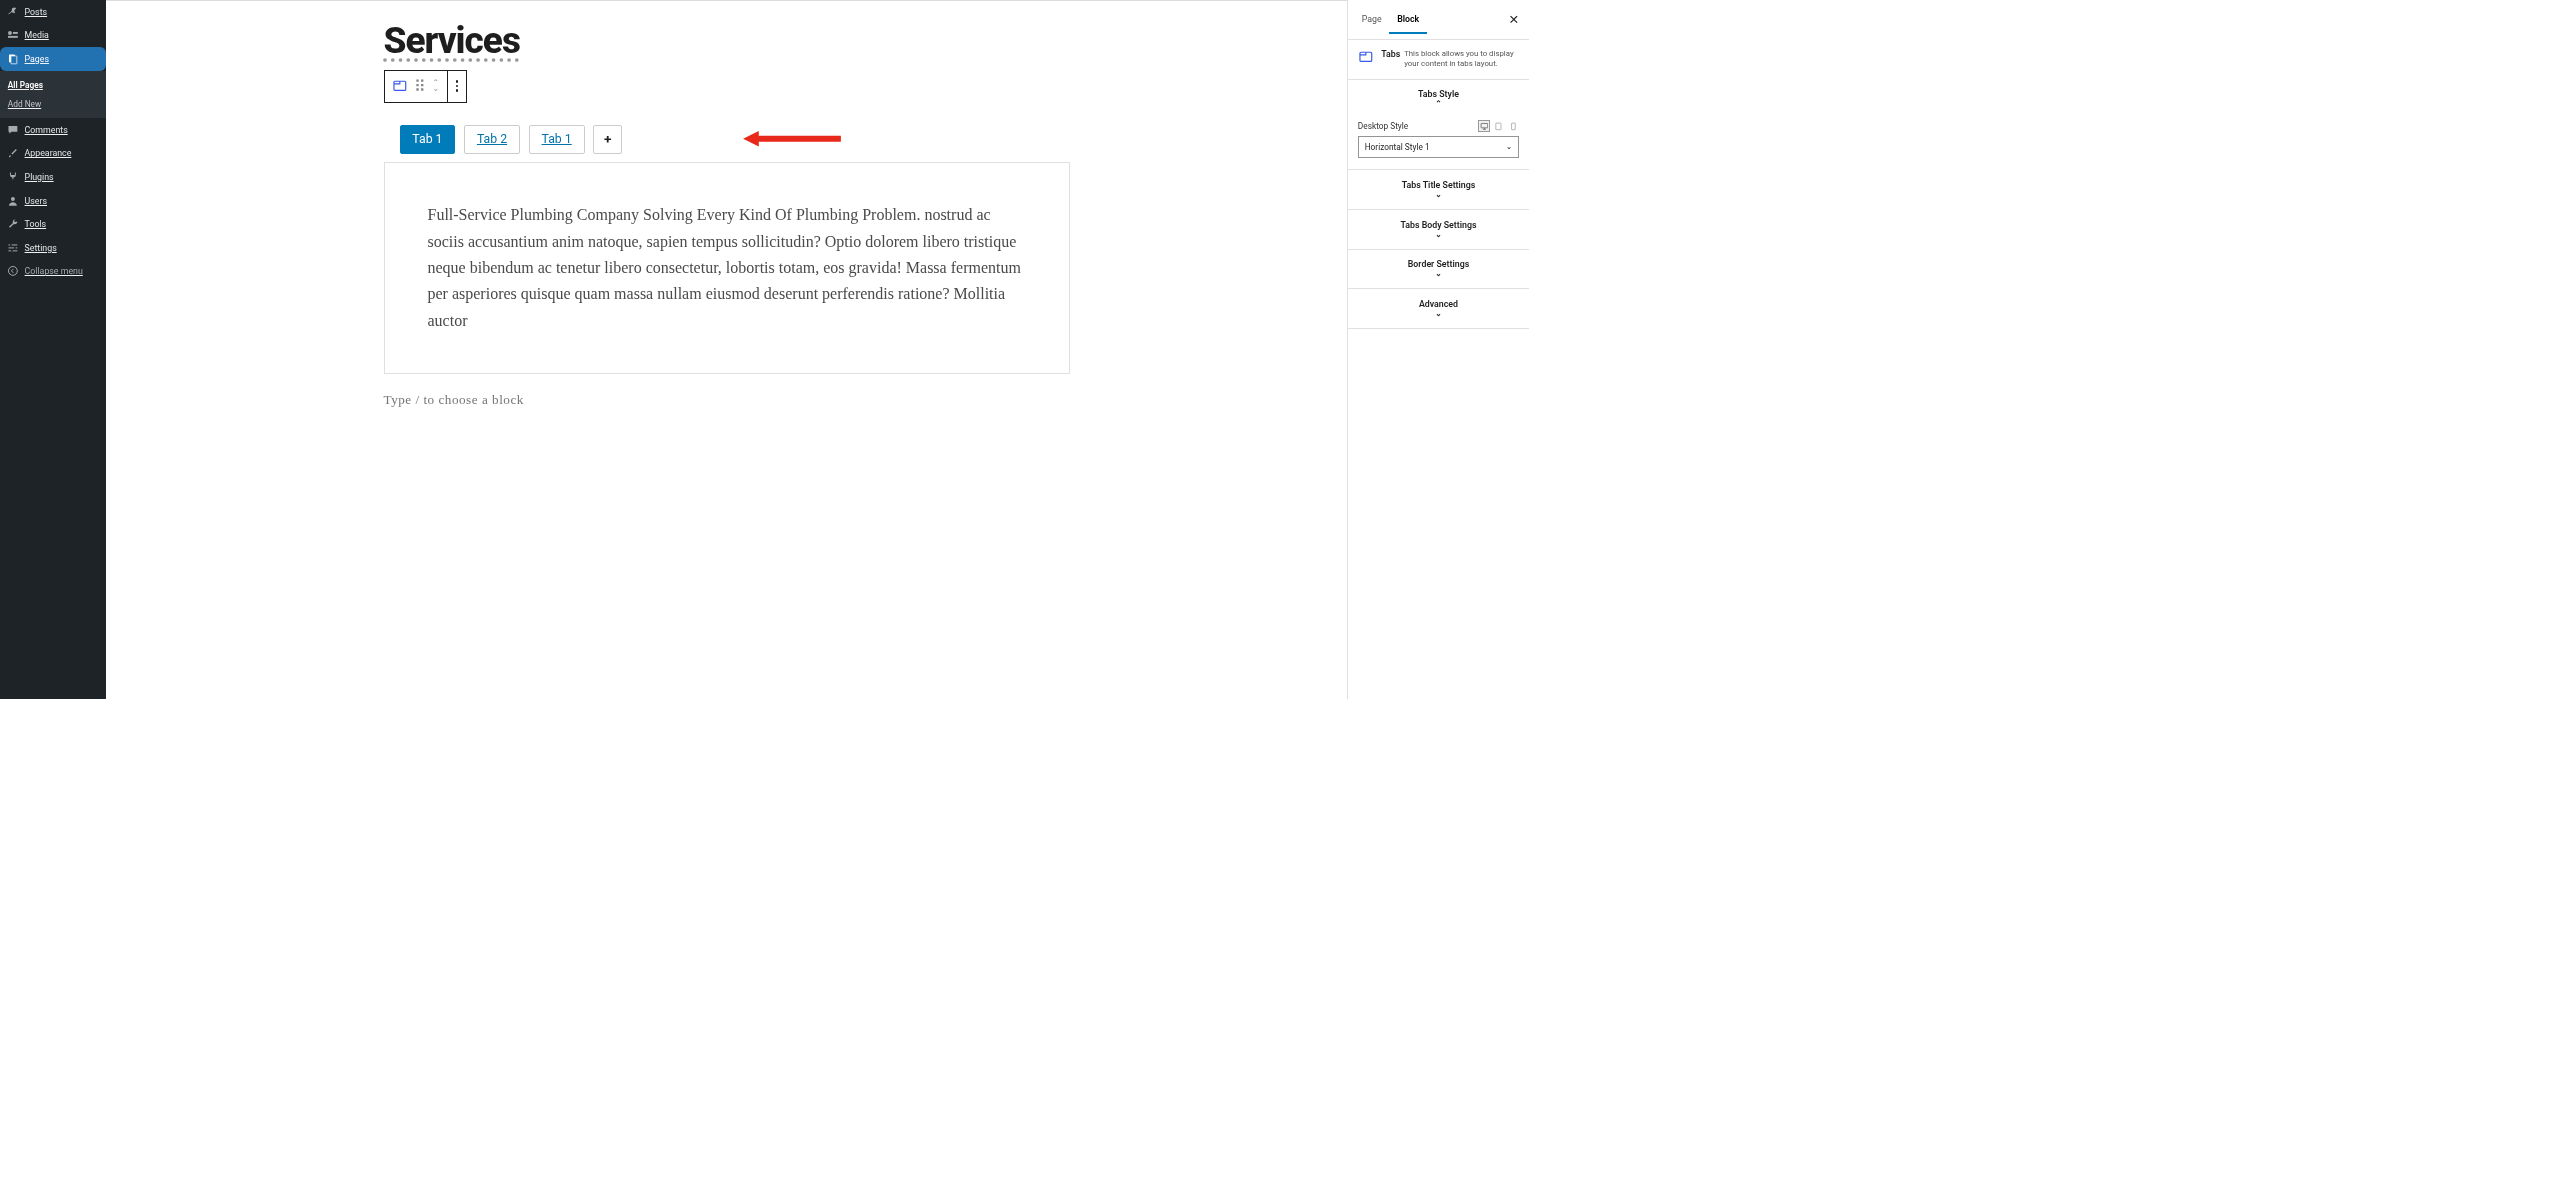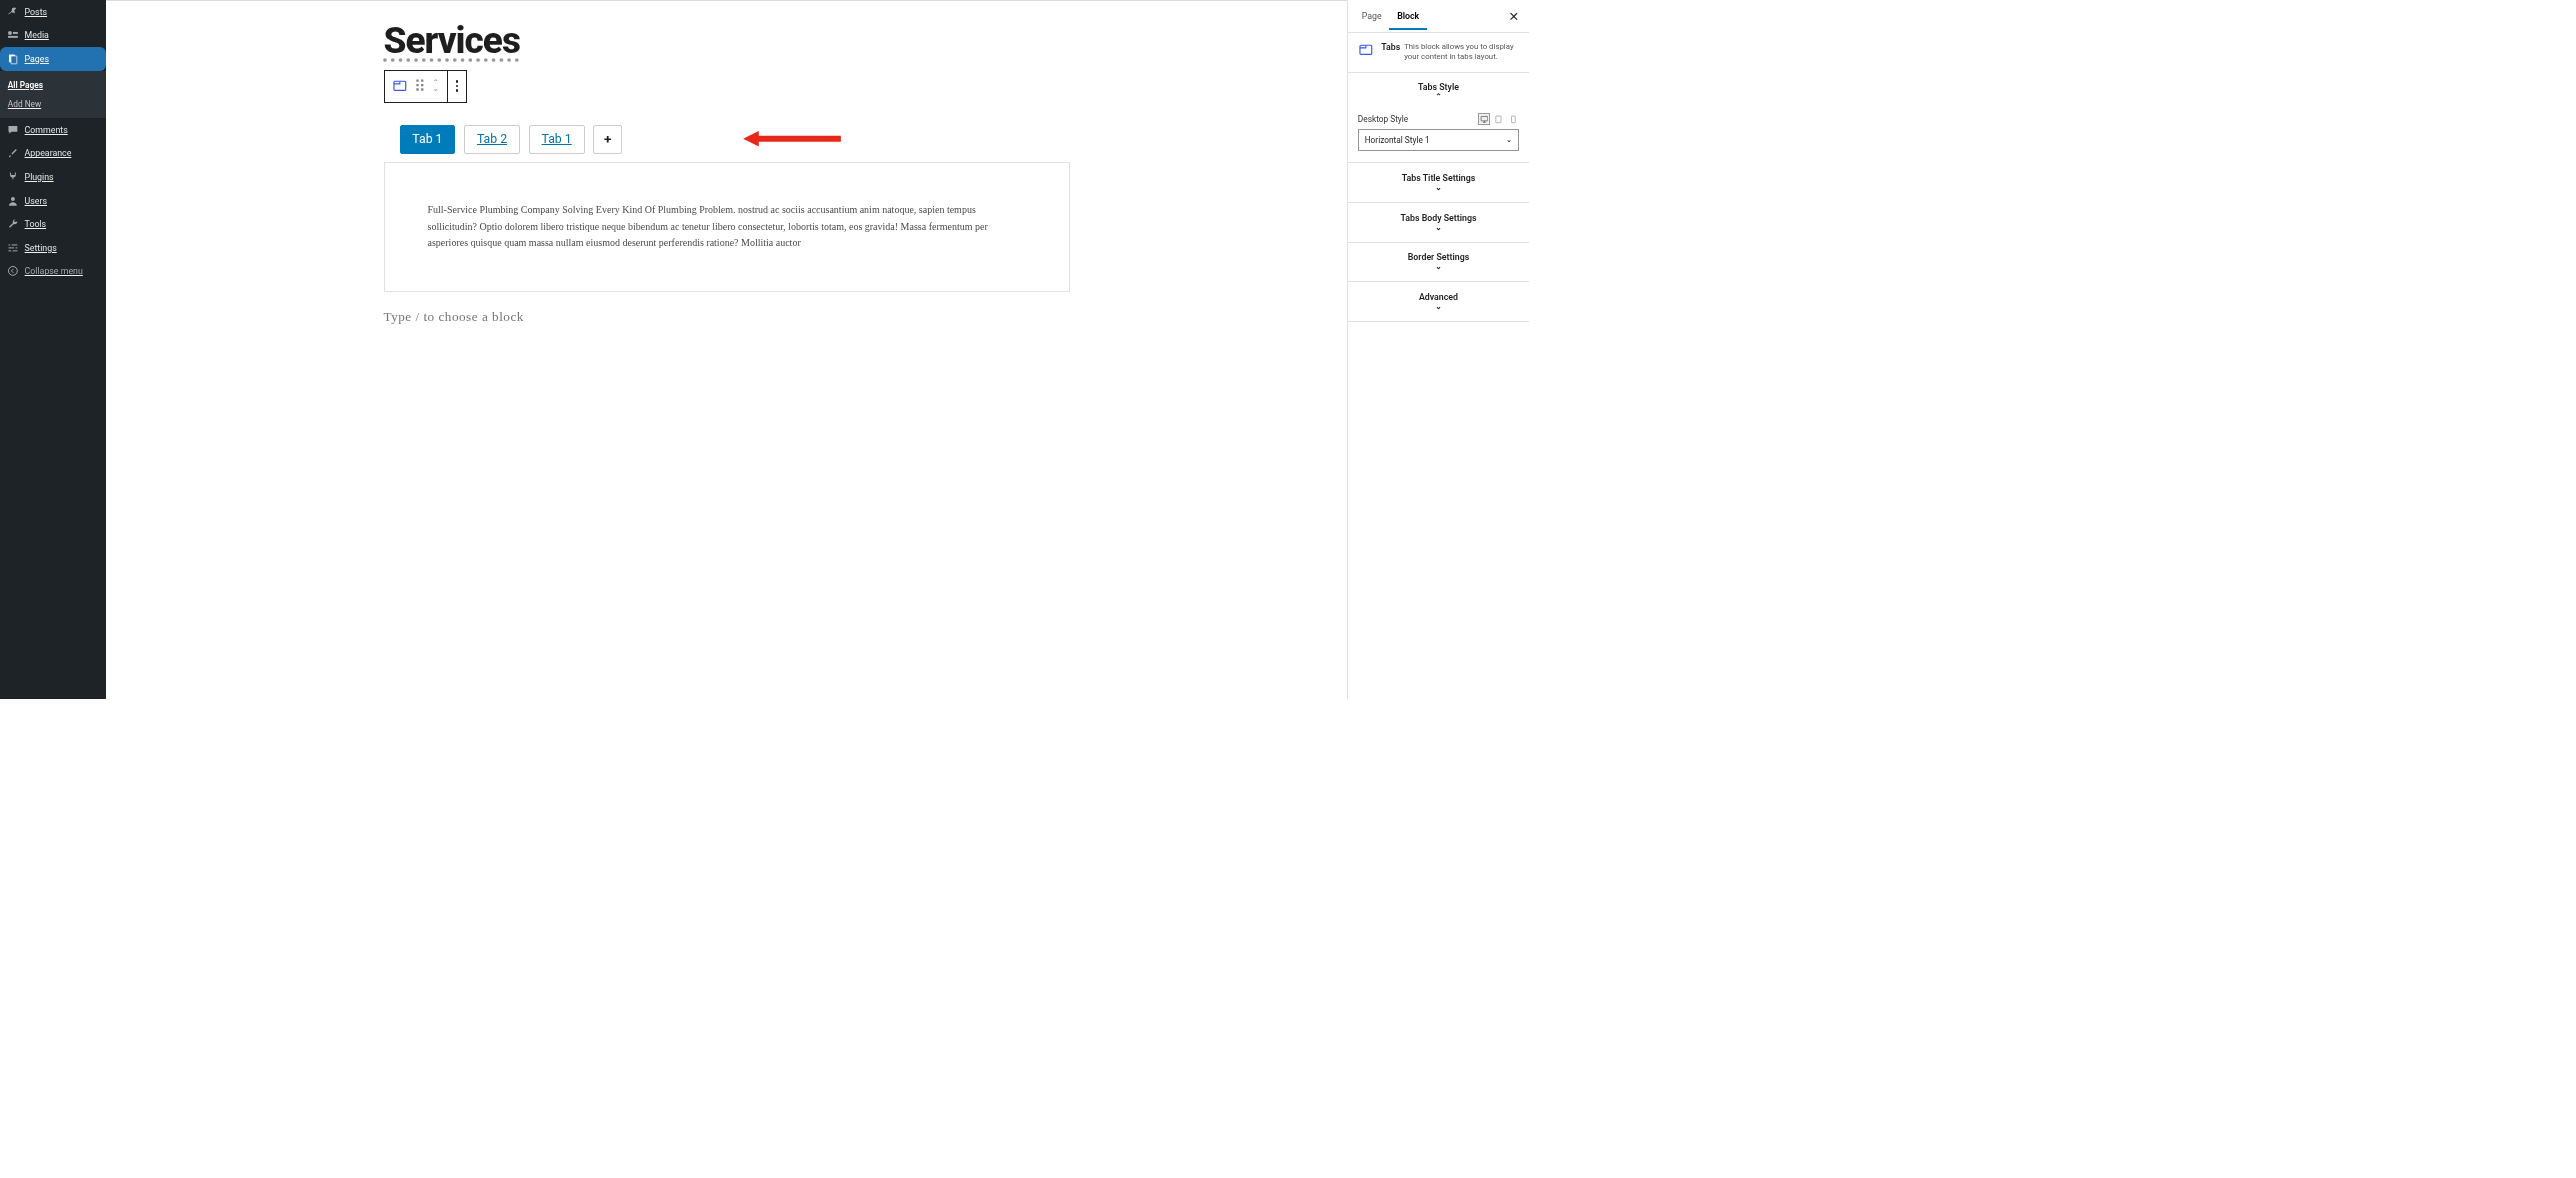--- a/index.html
+++ b/index.html
@@ -46,26 +46,26 @@
   .tb .dots span { width:2.5px; height:2.5px; background:#1e1e1e; border-radius:50%; }
 
   .tabs-row { margin-top:63px; display:flex; gap:8.8px; align-items:center; position:relative;padding-left:16px; }
   .tab-btn { border:1px solid #ccc; background:#fff; color:var(--link-blue); text-decoration:underline; padding:6.9px 11.8px; font-size:12.3px; border-radius:2px; cursor:pointer; }
   .tab-btn.active { background:var(--tab-active); border-color:var(--tab-active); color:#fff; text-decoration:none; }
   .add-tab-btn { border:1px solid #ccc; width:29px; height:29px; display:flex; align-items:center; justify-content:center; font-size:13.7px; font-weight:700; cursor:pointer; border-radius:2px; }
 
   .red-arrow { position:absolute; left:359px; top:5.9px; pointer-events:none; }
   .red-arrow svg { display:block; }
 
-  .tab-body { border:1px solid var(--border); margin-top:7.8px; padding:39px 43px; font-size:10px; line-height:1.65; color:#4a4a4a; font-family:Georgia, "Times New Roman", serif; }
+  .tab-body { border:1px solid var(--border); margin-top:7.8px; padding:39px 43px; font-size:16px; line-height:1.65; color:#4a4a4a; font-family:Georgia, "Times New Roman", serif; }
   .block-placeholder { margin-top:17.6px; color:#757575; font-size:13.2px; letter-spacing:0.5px; font-family:Georgia, serif; }
 
   
   .panel { width:182px; flex:0 0 182px; border-left:1px solid var(--panel-border); background:#fff; display:flex; flex-direction:column; font-size:8.8px; }
-  .panel-tabs { display:flex; border-bottom:1px solid var(--panel-border); align-items:center; height:33px; padding:0 5.9px; gap:0; }
+  .panel-tabs { display:flex; border-bottom:1px solid var(--panel-border); align-items:center; height:40px; padding:0 5.9px; gap:0; }
   .panel-tabs .ptab { padding:8.8px 7.8px 7.8px 7.8px; font-size:8.8px; cursor:pointer; color:#555; border-bottom:2.9px solid transparent; }
   .panel-tabs .ptab.active { color:#000; border-bottom-color:var(--tab-active); font-weight:600; }
   .panel-tabs .close { margin-left:auto; font-size:12.7px; cursor:pointer; padding:3.9px; }
   .panel-block-header { display:flex; gap:7.8px; padding:8.8px 9.8px; border-bottom:1px solid var(--panel-border); }
   .panel-block-header .blkicon svg { stroke:#3858e9; }
   .panel-block-header .blktitlewrap { display:flex; gap:3.9px; }
   .panel-block-header .blktitle { font-size:8.8px; font-weight:600; }
   .panel-block-header .blkdesc { font-size:7.8px; color:#555; line-height:1.35; }
   .panel-section { border-bottom:1px solid var(--panel-border); }
   .panel-section .ps-head { display:flex; align-items:center; justify-content:space-between; padding:9.8px 9.8px; font-size:8.8px; font-weight:600; cursor:pointer;flex-direction:column; }

